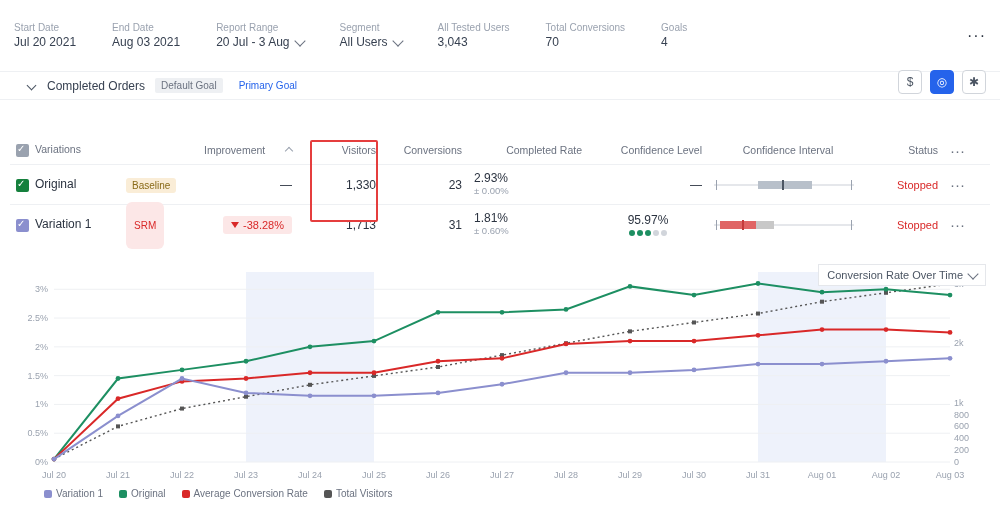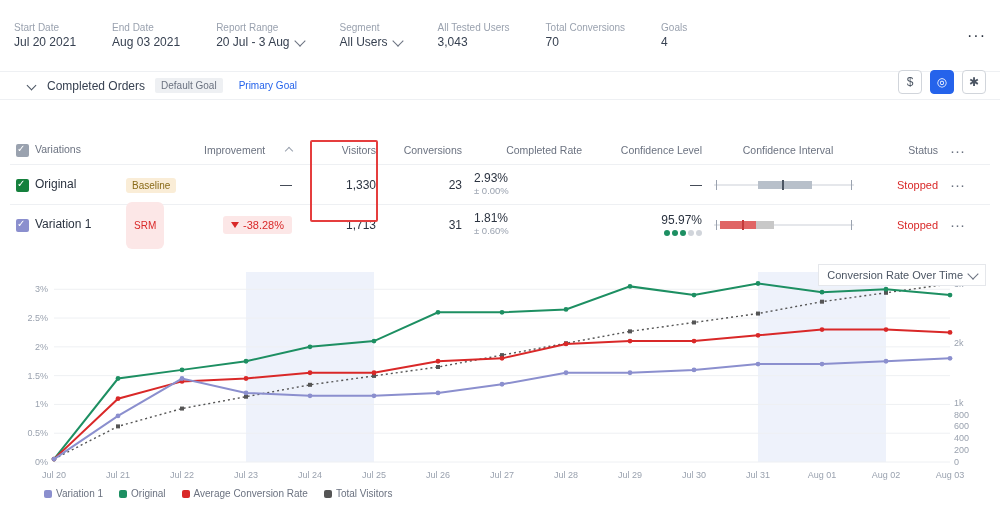--- a/index.html
+++ b/index.html
@@ -66,21 +66,21 @@
   .chk::after{content:"✓";color:#fff;font-size:10px;position:absolute;left:1px;top:-1px}
   .chk-grey{background:var(--grey-400)}
   .chk-teal{background:#15803d}
   .chk-purple{background:#8b8fce}
   .tag-baseline{background:var(--amber-100);color:var(--amber-700);font-size:10px;padding:2px 6px;border-radius:3px}
   .tag-srm{background:var(--red-50);color:var(--red);font-size:10px;padding:18px 8px;border-radius:6px}
   .bar-improv{display:inline-flex;align-items:center;gap:4px;background:var(--red-50);color:var(--red);font-size:11px;padding:3px 8px;border-radius:3px}
   .tri-down{width:0;height:0;border-left:4px solid transparent;border-right:4px solid transparent;border-top:6px solid var(--red)}
   .conv-cell{display:flex;flex-direction:column;line-height:1.15}
   .conv-cell .pm{font-size:9.5px;color:var(--grey-400)}
-  .conf-cell{display:flex;flex-direction:column;align-items:flex-end;gap:3px}
+  .conf-cell{display:flex;flex-direction:column;align-items:center;gap:3px}
   .conf-dots{display:flex;gap:2px}
   .cd{width:6px;height:6px;border-radius:50%;background:var(--grey-300)}
   .cd.on{background:#1d8f62}
   .ci{position:relative;width:140px;height:10px}
   .ci .track{position:absolute;left:0;right:0;top:4px;height:2px;background:var(--grey-200)}
   .ci .cap{position:absolute;width:1px;height:10px;background:var(--grey-400);top:0}
   .ci .box{position:absolute;top:1px;height:8px}
   .ci .med{position:absolute;top:0;width:2px;height:10px}
   .status-stopped{color:var(--red);font-size:11px}
   .row .dots{color:var(--grey-500);font-size:15px;cursor:pointer;text-align:center}

